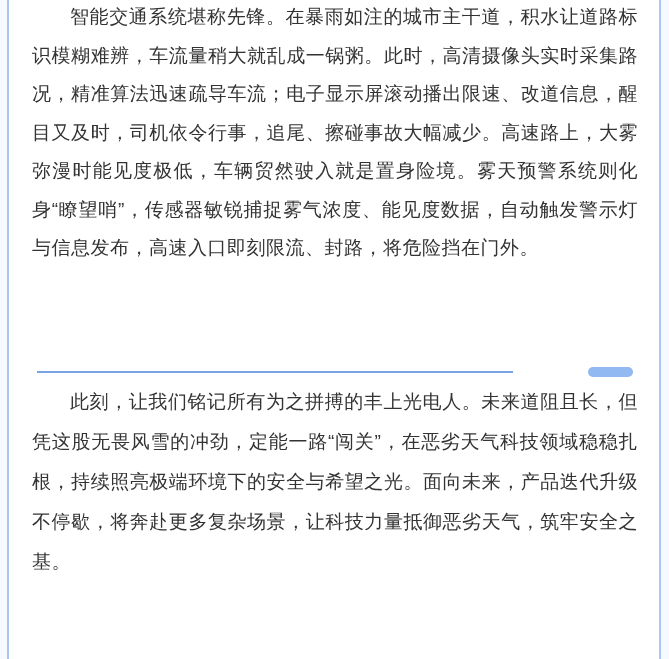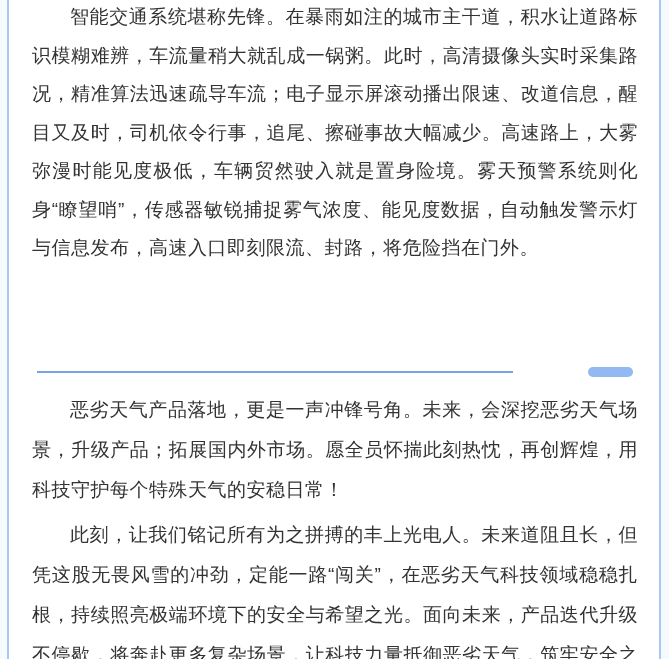--- a/index.html
+++ b/index.html
@@ -76,18 +76,17 @@
 <div class="page-frame">
   <div class="content">
 
     <p class="para para-1">智能交通系统堪称先锋。在暴雨如注的城市主干道，积水让道路标识模糊难辨，车流量稍大就乱成一锅粥。此时，高清摄像头实时采集路况，精准算法迅速疏导车流；电子显示屏滚动播出限速、改道信息，醒目又及时，司机依令行事，追尾、擦碰事故大幅减少。高速路上，大雾弥漫时能见度极低，车辆贸然驶入就是置身险境。雾天预警系统则化身“瞭望哨”，传感器敏锐捕捉雾气浓度、能见度数据，自动触发警示灯与信息发布，高速入口即刻限流、封路，将危险挡在门外。</p>
 
     <div class="section-divider">
       <div class="divider-line"></div>
       <div class="divider-pill"></div>
     </div>
 
-    <p class="para para-2">恶劣天气产品落地，更是一声冲锋号角。未来，会深挖恶劣天气场景，升级产品；拓展国内外市场。愿全员怀揣此刻热忱，再创辉煌，用科技守护每个特殊天气的安稳日常！</p>
 
     <p class="para para-3">此刻，让我们铭记所有为之拼搏的丰上光电人。未来道阻且长，但凭这股无畏风雪的冲劲，定能一路“闯关”，在恶劣天气科技领域稳稳扎根，持续照亮极端环境下的安全与希望之光。面向未来，产品迭代升级不停歇，将奔赴更多复杂场景，让科技力量抵御恶劣天气，筑牢安全之基。</p>
 
   </div>
 </div>
 
 </body></html>

